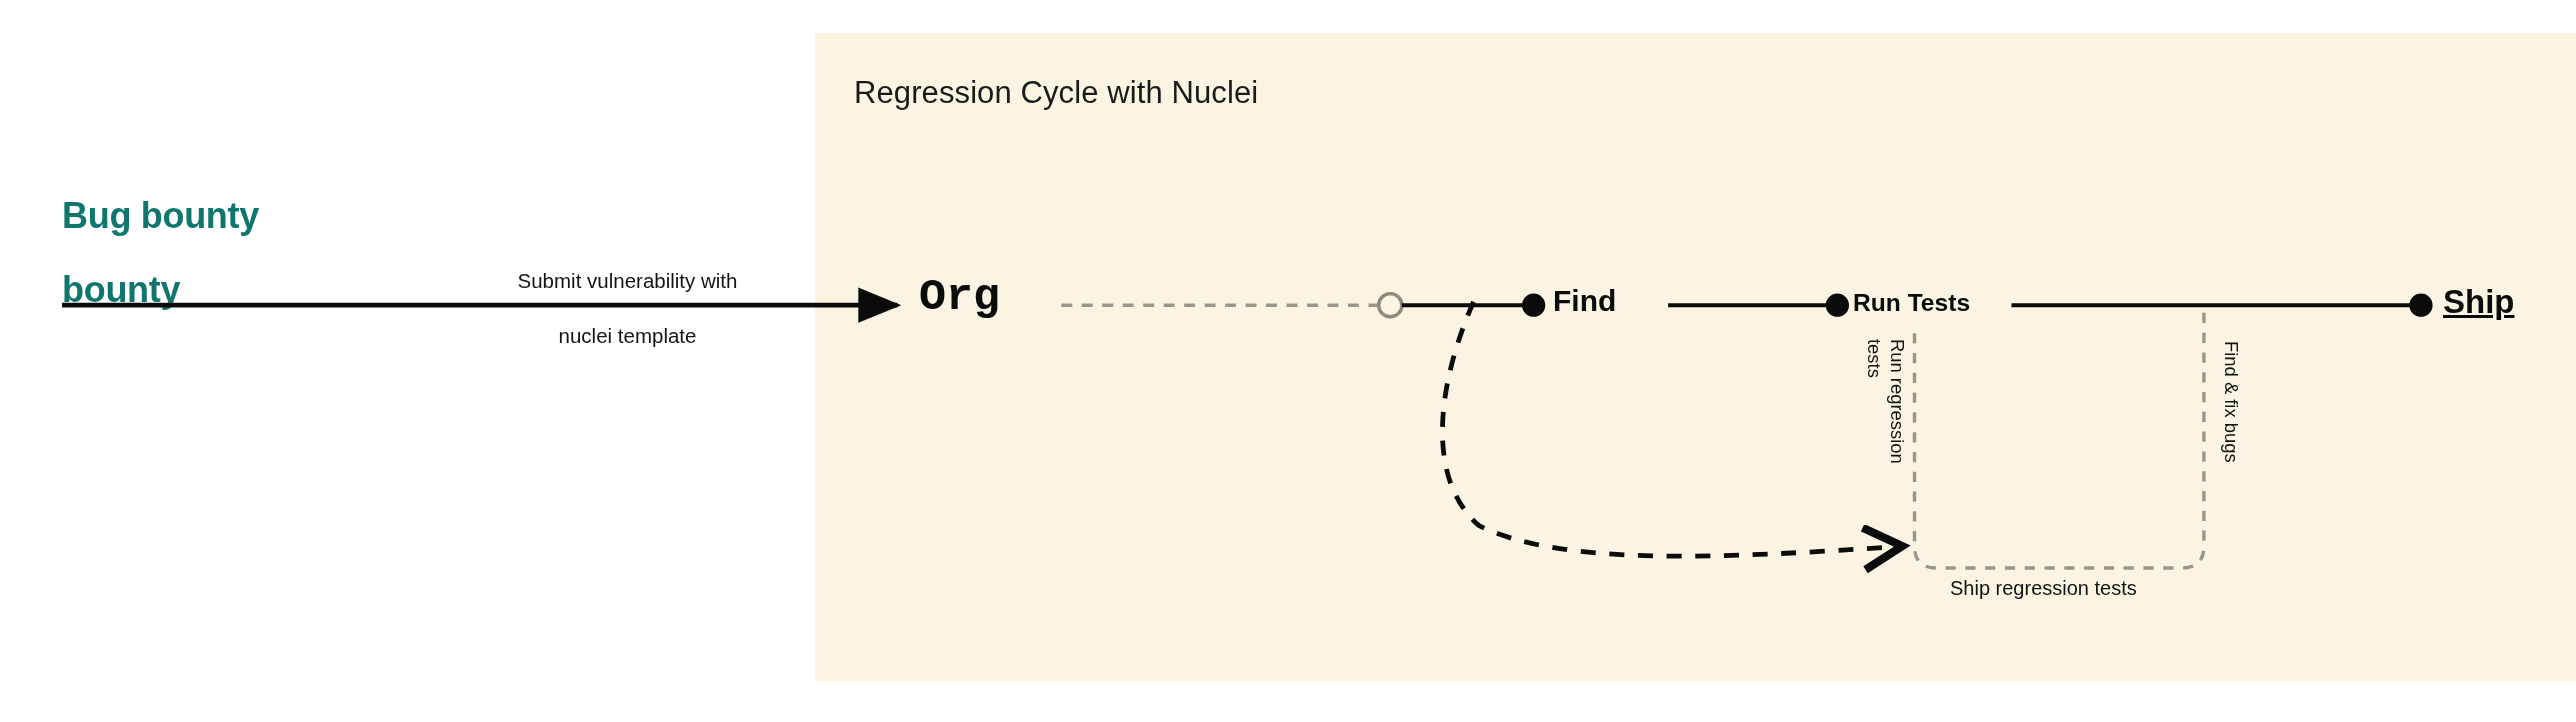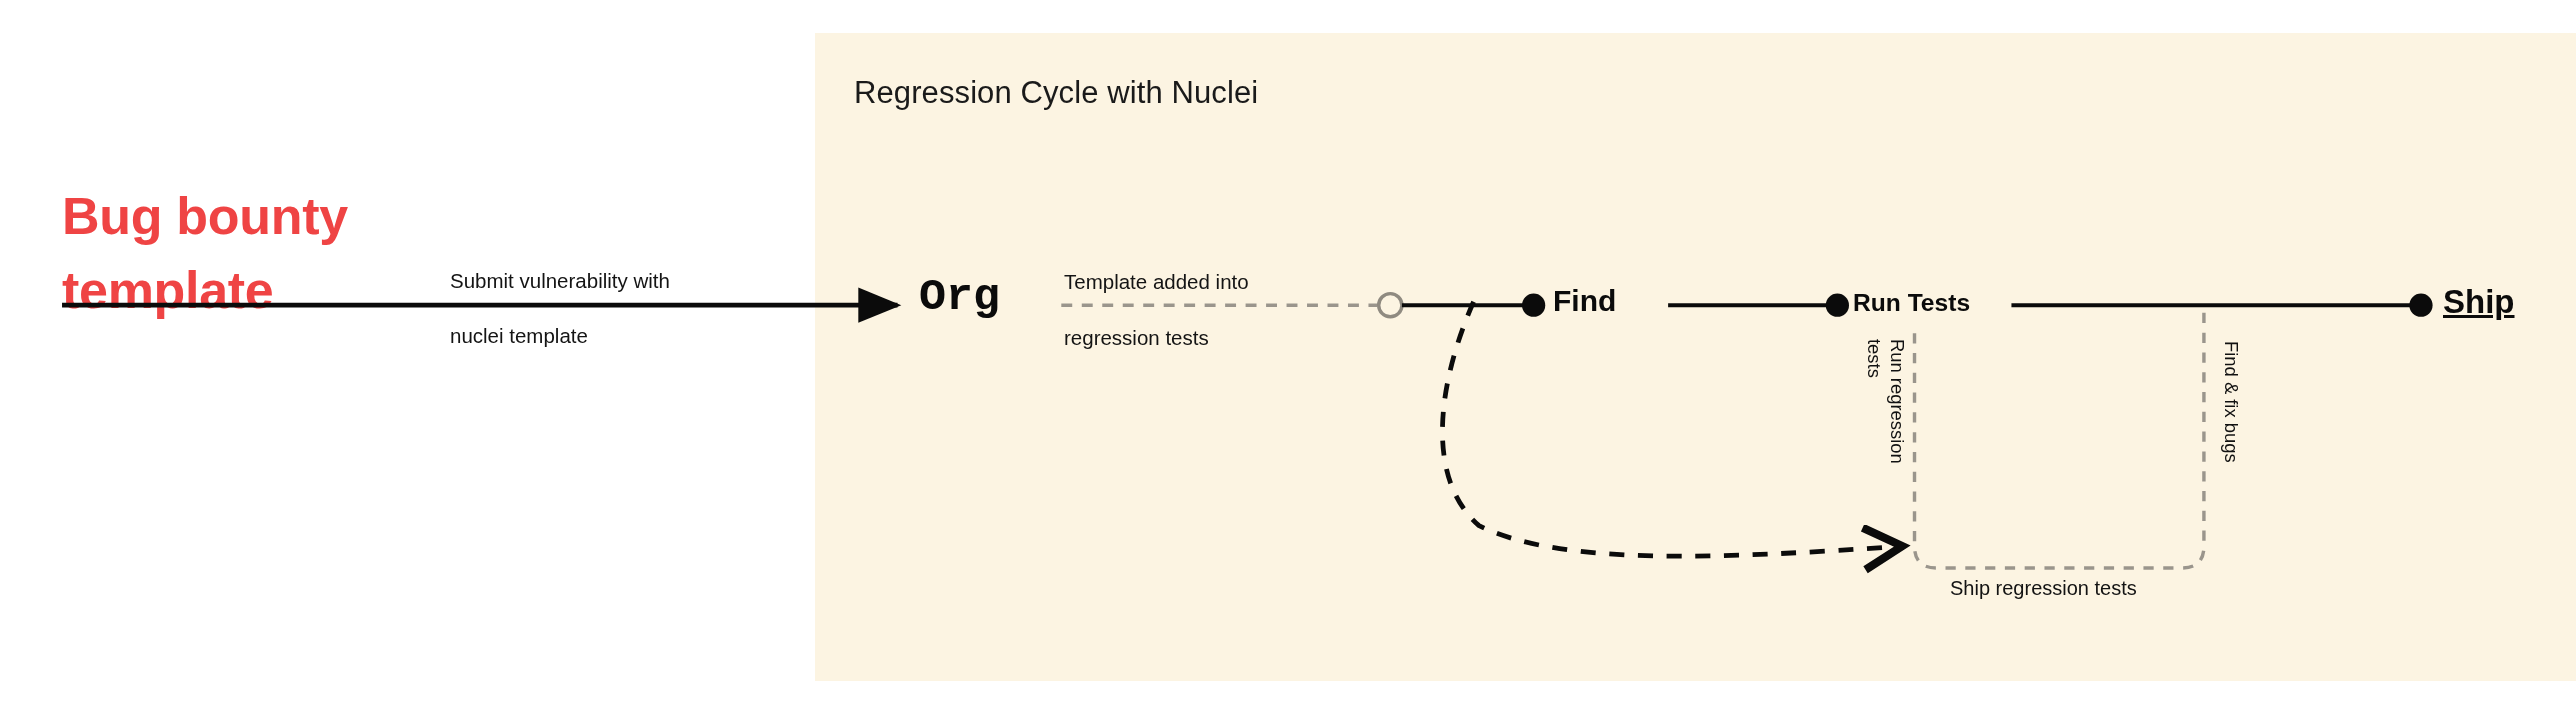--- a/index.html
+++ b/index.html
@@ -20,35 +20,36 @@
     margin-left: 32px;
   }
 
   
   #left-label {
     position: absolute;
     left: 30px;
     top: 179px;
     width: 369px;
     font-weight: bold;
-    font-size: 52px;
+    font-size: 36px;
     line-height: 74px;
     letter-spacing: -0.3px;
-    color: #ef4444;
+    color: #0f766e;
   }
   #left-label .ll-line { display: block; white-space: nowrap; }
 
   #edge-label-1 {
     position: absolute;
     left: 418px;
     top: 253px;
     width: 355px;
     font-size: 20.5px;
     line-height: 55px;
     color: #141414;
+    text-align: center;
   }
   #edge-label-1 .el-line { display: block; white-space: nowrap; }
 
   
   #panel {
     position: absolute;
     left: 783px;
     top: 33px;
     width: 1766px;
     height: 648px;
@@ -123,32 +124,28 @@
 <body>
 
 <div id="stage">
 
   <div id="panel"></div>
 
   <div id="panel-title">Regression Cycle with Nuclei</div>
 
   <div id="left-label">
     <span class="ll-line">Bug bounty</span>
-    <span class="ll-line">template</span>
+    <span class="ll-line">bounty</span>
   </div>
 
   <div id="edge-label-1">
     <span class="el-line">Submit vulnerability with</span>
     <span class="el-line">nuclei template</span>
   </div>
 
-  <div id="edge-label-2">
-    <span class="el-line">Template added into</span>
-    <span class="el-line">regression tests</span>
-  </div>
 
   <div class="vlabel" id="vlabel-run">Run regression
 tests</div>
   <div class="vlabel" id="vlabel-find">Find &amp; fix bugs</div>
 
   <div id="box-caption">Ship regression tests</div>
 
   <div class="node-label" id="node-org">Org</div>
   <div class="node-label" id="node-build">Find</div>
   <div class="node-label" id="node-run">Run Tests</div>

